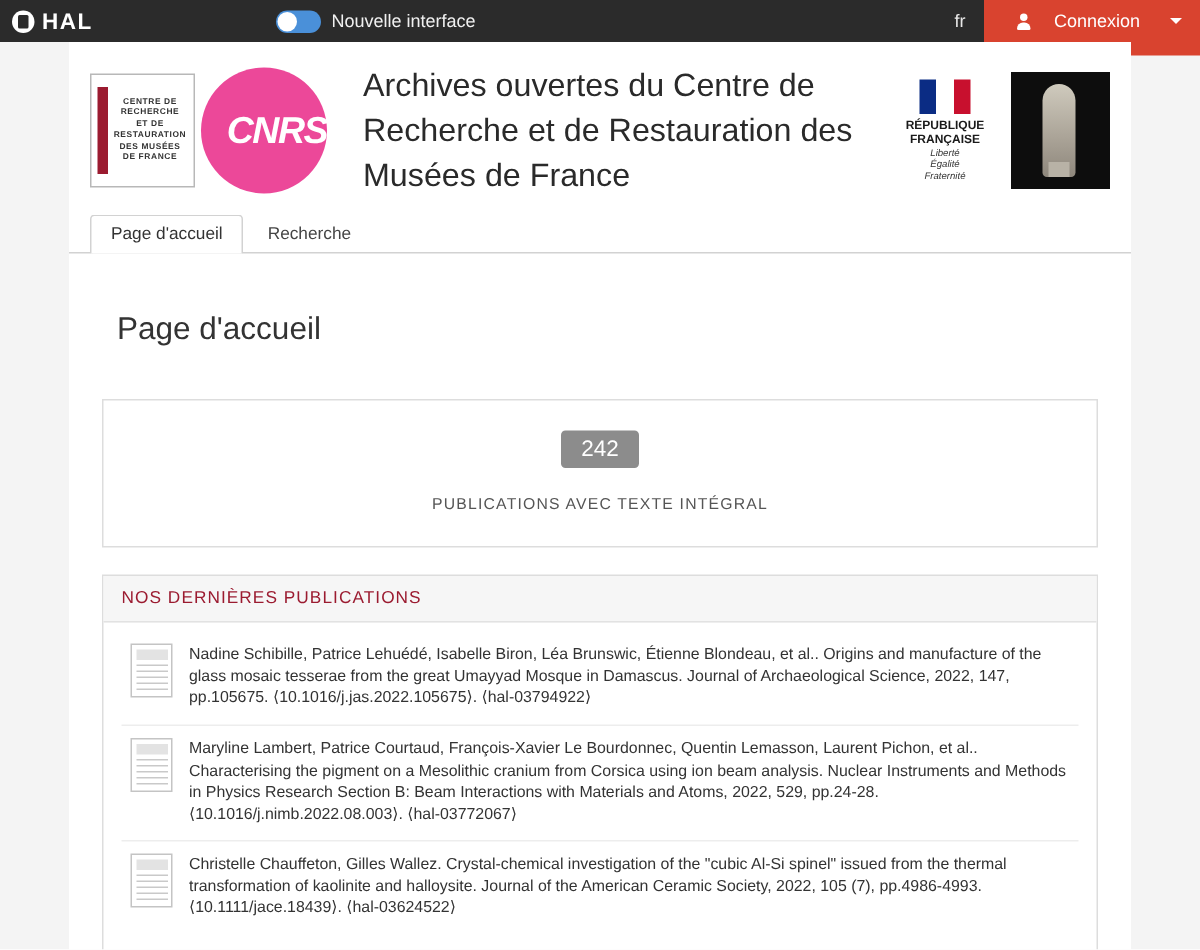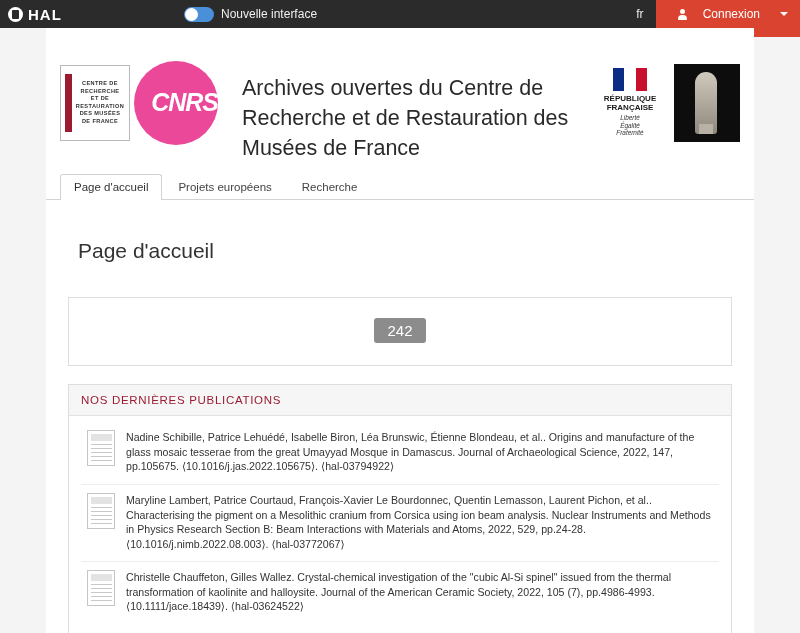--- a/index.html
+++ b/index.html
@@ -183,21 +183,20 @@
     flex: 0 0 auto;
     margin-left: -6px;
   }
   .banner-title {
     flex: 1 1 auto;
     font-size: 21.5px;
     line-height: 30px;
     color: #2a2a2a;
     padding-left: 14px;
     padding-right: 8px;
-    margin-top: 31px;
   }
   .logo-rf {
     width: 68px;
     flex: 0 0 auto;
     text-align: center;
   }
   .flag {
     width: 34px; height: 23px;
     margin: 0 auto 3px auto;
     display: flex;
@@ -289,21 +288,21 @@
     letter-spacing: .7px;
     color: #9b1b30;
     font-variant: small-caps;
     text-transform: uppercase;
   }
   .panel-body { padding: 14px 12px 16px 12px; }
 
   .count-badge {
     display: block;
     width: 52px;
-    margin: 6px auto 6px auto;
+    margin: 6px auto 18px auto;
     background: #8c8c8c;
     color: #fff;
     text-align: center;
     font-size: 15px;
     padding: 4px 0;
     border-radius: 3px;
   }
   .count-caption {
     text-align: center;
     font-size: 10.5px;
@@ -389,29 +388,29 @@
         <div class="rf-name">RÉPUBLIQUE<br>FRANÇAISE</div>
         <div class="rf-motto">Liberté<br>Égalité<br>Fraternité</div>
       </div>
       <div class="photo-box">
         <span class="statue"></span>
       </div>
     </div>
 
     <div class="tabs">
       <div class="tab active">Page d'accueil</div>
-      <div class="tab">Projets européens</div>
       <div class="tab">Recherche</div>
     </div>
 
     <h1 class="page-title">Page d'accueil</h1>
 
     <div class="panel">
       <div class="panel-body">
         <span class="count-badge">242</span>
+        <div class="count-caption">Publications avec texte intégral</div>
       </div>
     </div>
 
     <div class="panel">
       <div class="panel-head">Nos dernières publications</div>
       <div class="panel-body" style="padding-top:6px;">
 
         <div class="pub">
           <span class="thumb">
             <i class="hd"></i>

